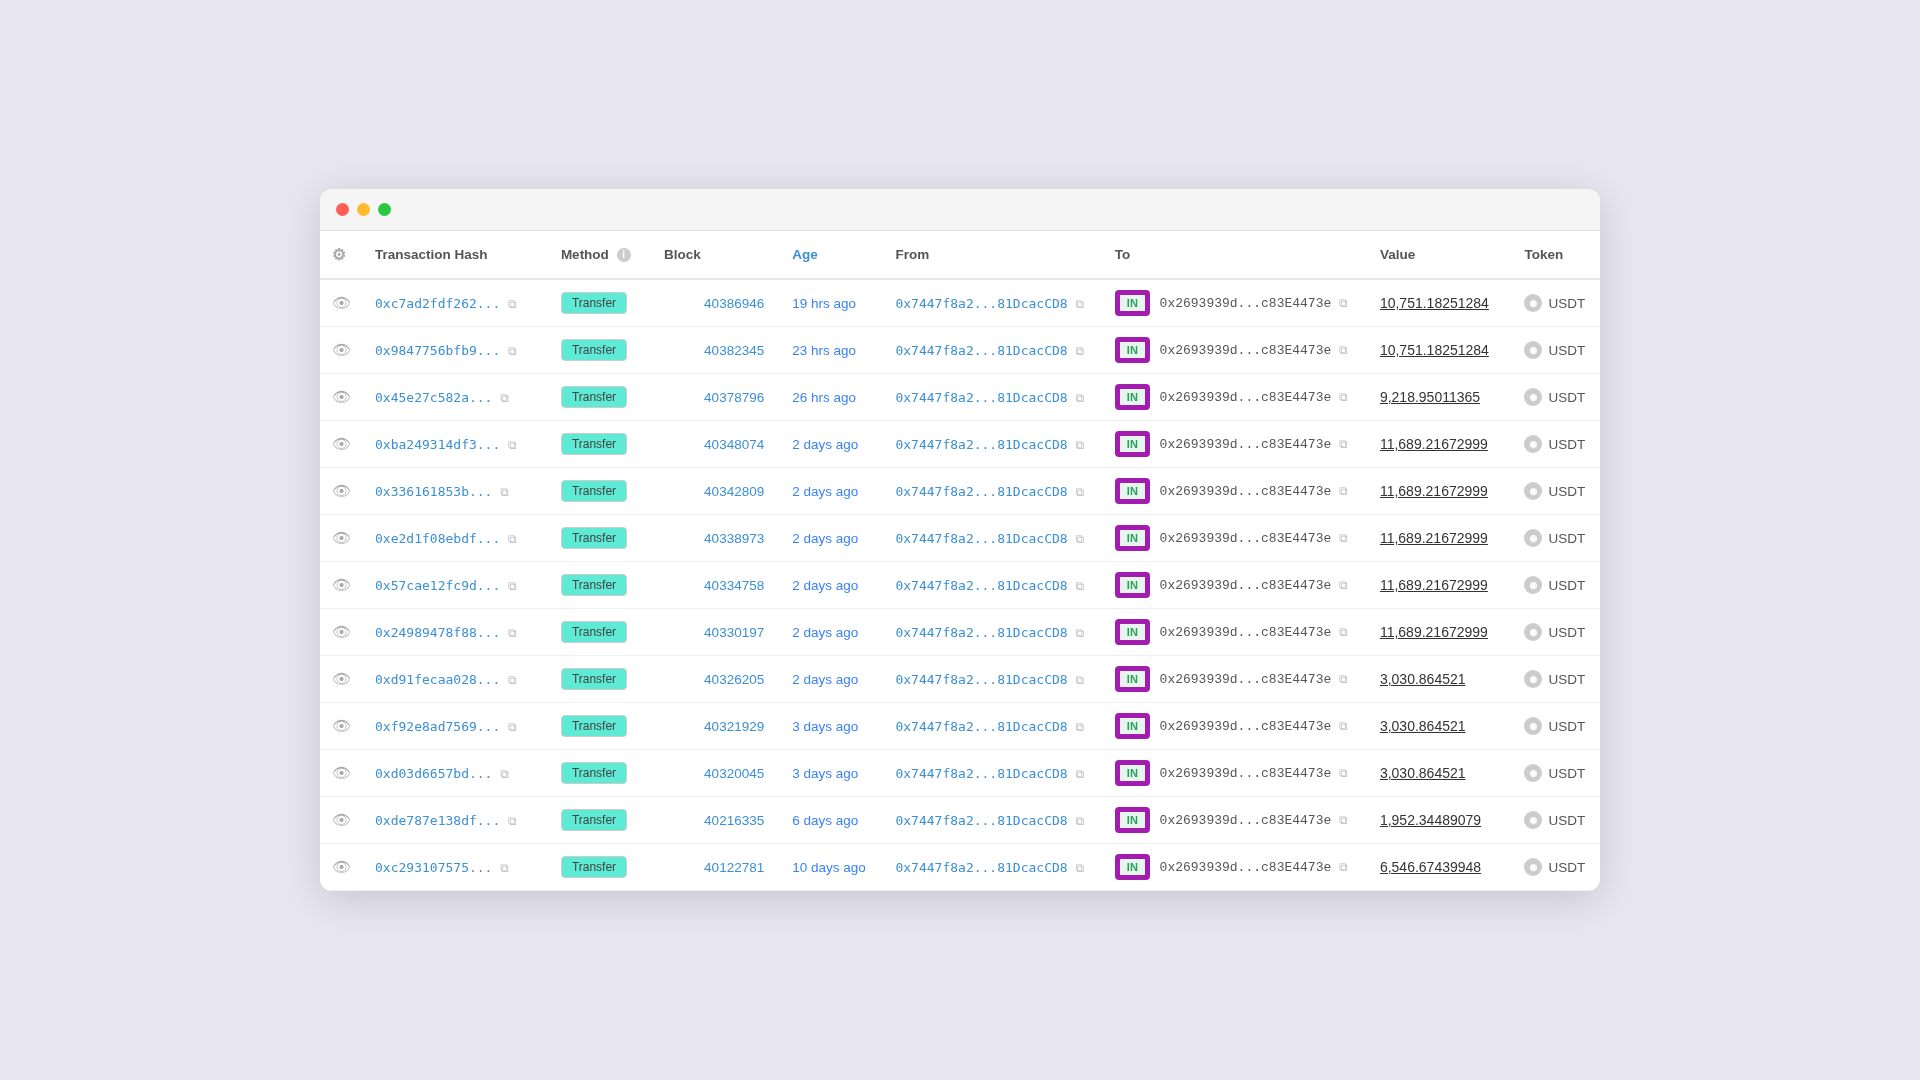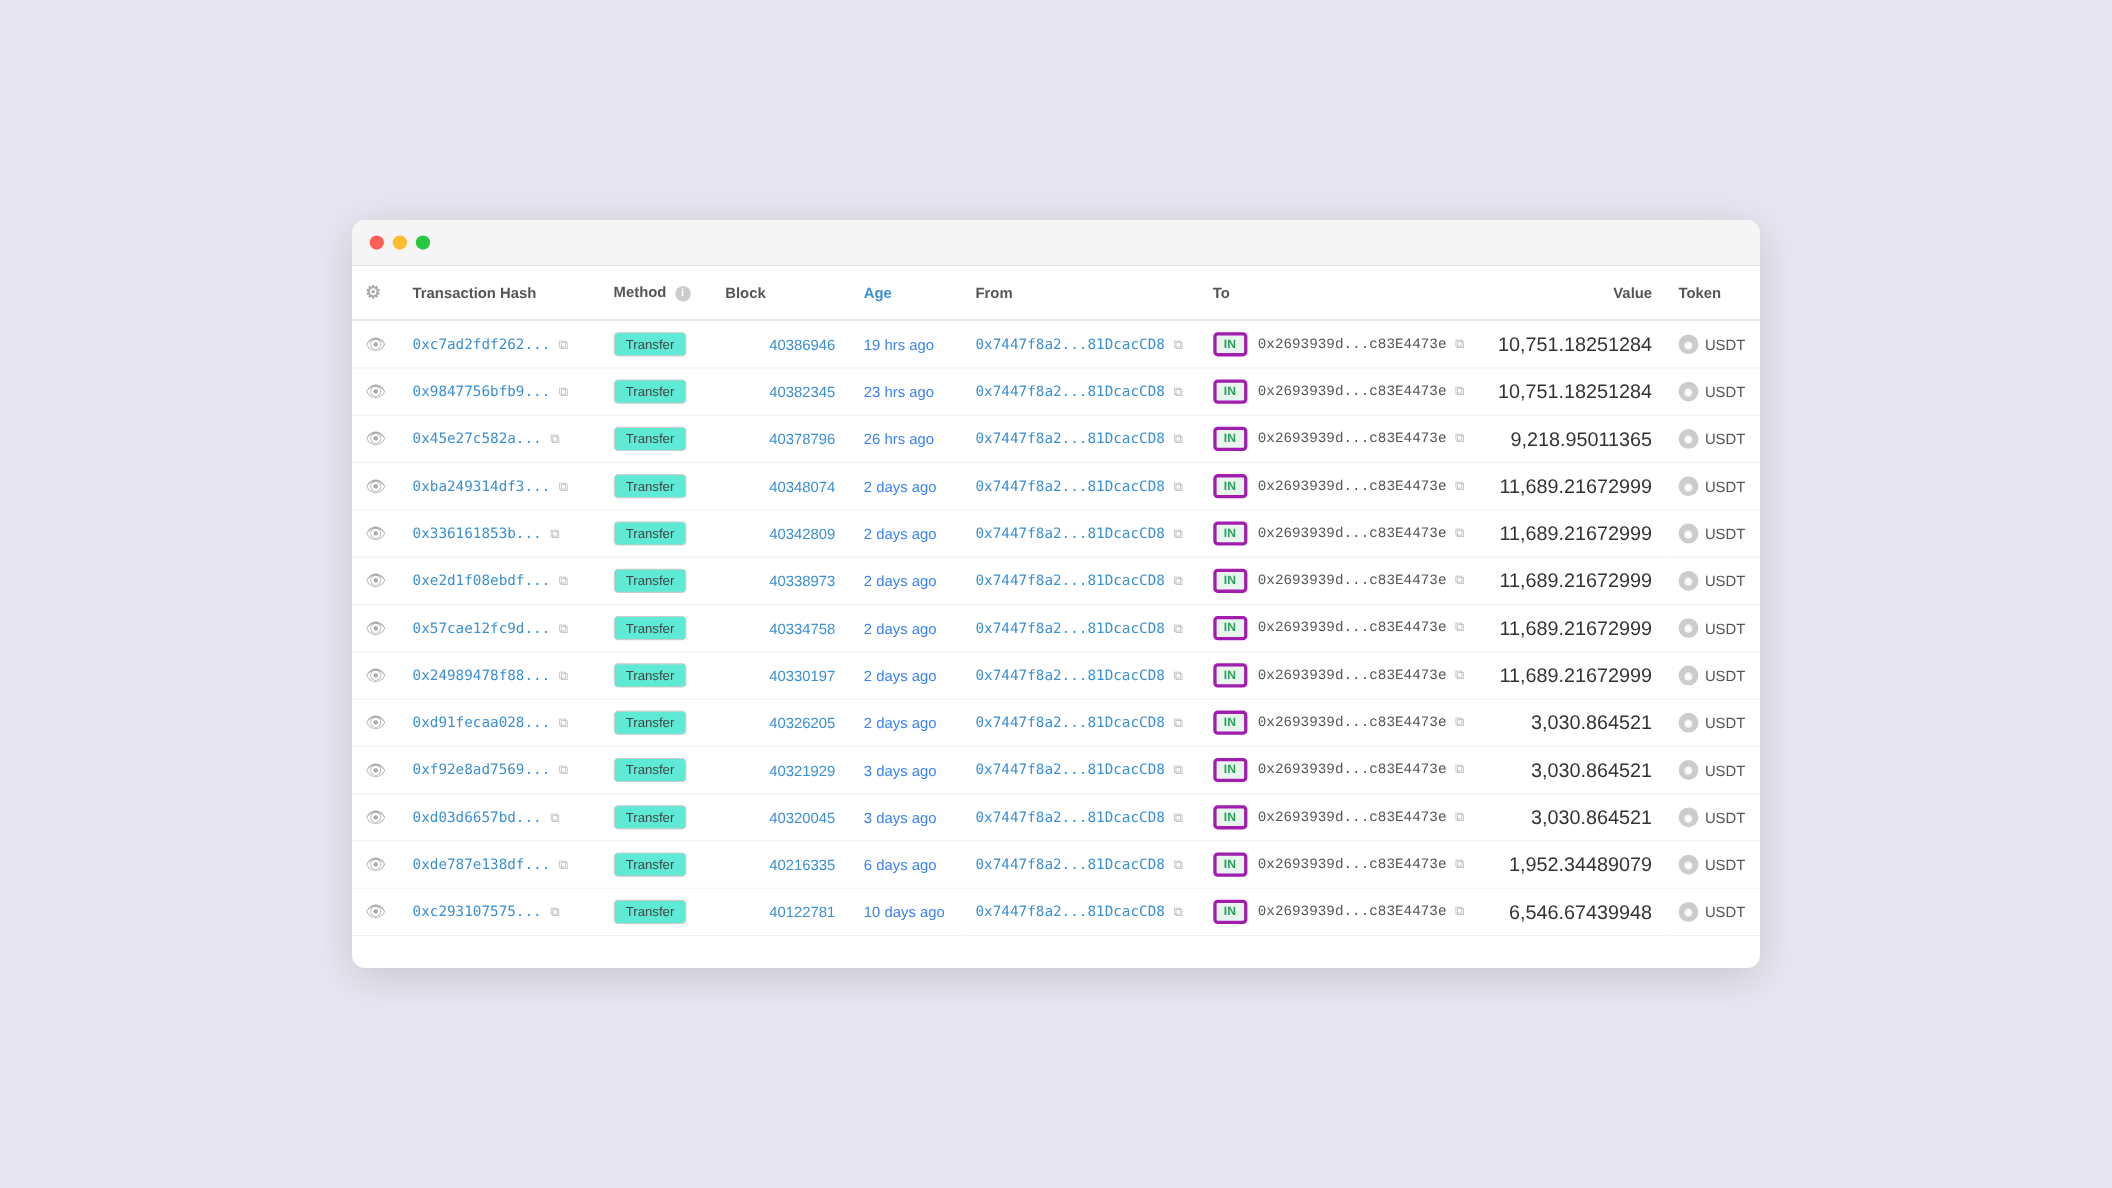--- a/index.html
+++ b/index.html
@@ -122,34 +122,35 @@
       color: #3b8fd4;
       font-family: monospace;
       font-size: 13px;
       cursor: pointer;
     }
     .in-badge {
       display: inline-block;
       padding: 2px 7px;
       background: #e8f5ee;
       color: #27a05a;
-      border: 3px solid #a21caf;
+      border: 5px solid #a21caf;
       border-radius: 4px;
       font-size: 11px;
       font-weight: 600;
       margin-right: 6px;
     }
     .to-addr {
       color: #555;
       font-family: Liberation Mono, monospace;
       font-size: 13px;
     }
     .value-text {
       color: #333;
-      font-size: 18px;
+      font-size: 14px;
+      text-decoration: underline;
     }
     .token-cell {
       display: flex;
       align-items: center;
       gap: 6px;
       color: #555;
     }
     .usdt-icon {
       width: 18px;
       height: 18px;
@@ -162,21 +163,21 @@
       color: #fff;
       font-weight: bold;
     }
     .col-icon { width: 30px; }
     .col-hash { min-width: 180px; }
     .col-method { min-width: 100px; }
     .col-block { min-width: 90px; }
     .col-age { min-width: 100px; }
     .col-from { min-width: 200px; }
     .col-to { min-width: 240px; }
-    .col-value { min-width: 140px; text-align: right; }
+    .col-value { min-width: 140px; }
     .col-token { min-width: 80px; }
   </style>
 </head>
 <body>
 
 <div class="window">
   <div class="titlebar">
     <span class="traffic-light tl-red"></span>
     <span class="traffic-light tl-yellow"></span>
     <span class="traffic-light tl-green"></span>

